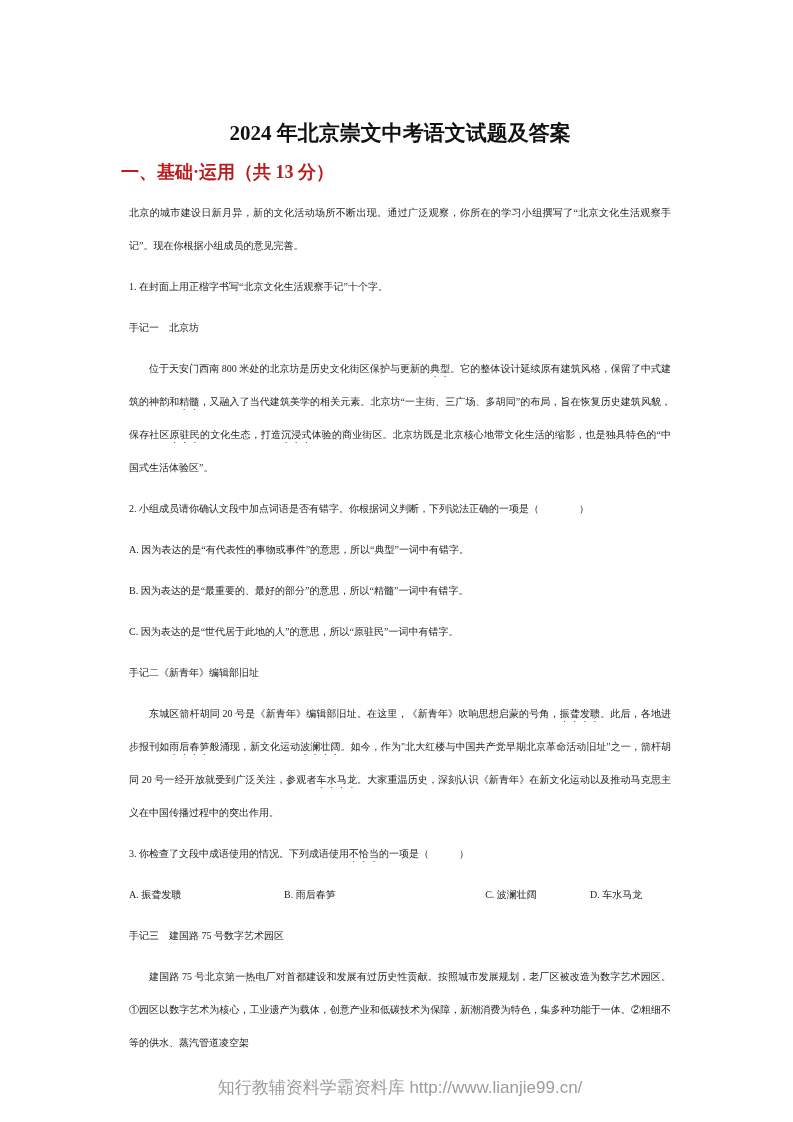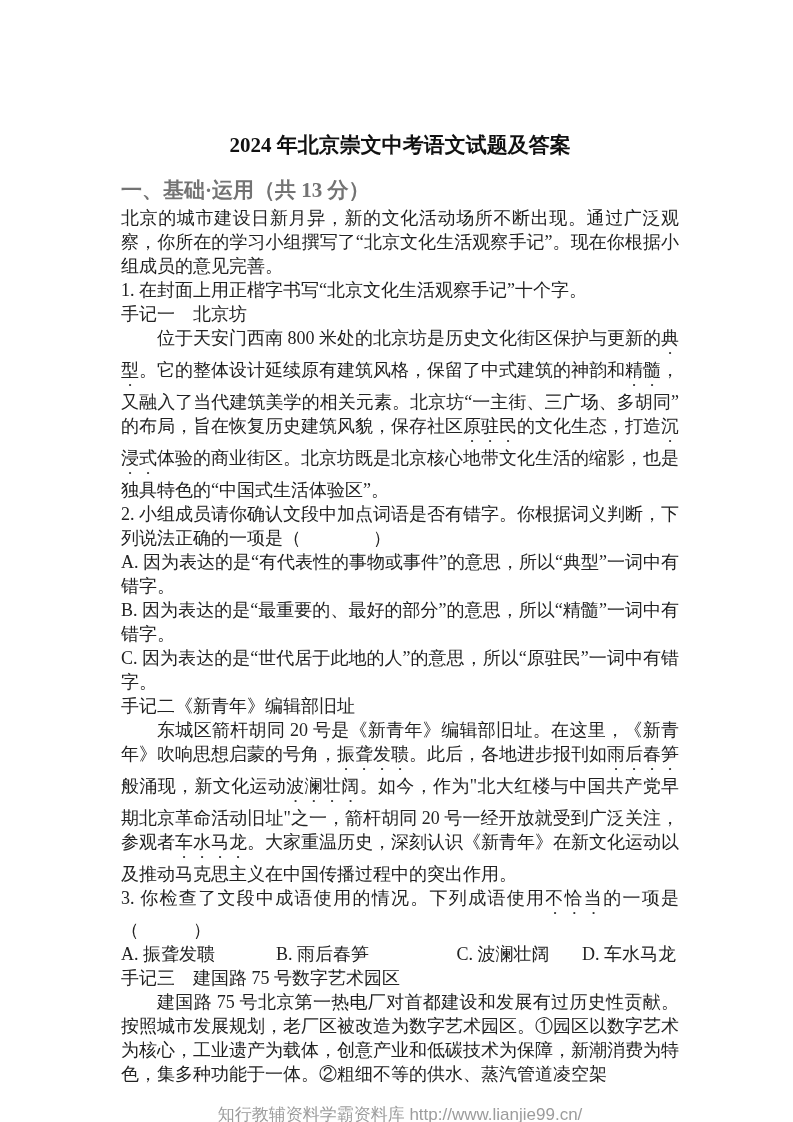--- a/index.html
+++ b/index.html
@@ -5,28 +5,28 @@
   html,body{margin:0;padding:0;}
   body{
     width:793px;height:1122px;background:#ffffff;overflow:hidden;
     font-family:"Liberation Serif","DejaVu Serif",serif;
   }
   .page{
     box-sizing:border-box;width:793px;height:1122px;
     padding:116px 114px 0 121px;color:#212121;
   }
   .doc-title{
-    margin:12px;font-size:21px;font-weight:bold;text-align:center;
+    margin:0;font-size:21px;font-weight:bold;text-align:center;
     line-height:34px;color:#111;white-space:nowrap;
   }
   .section-heading{
-    margin:6px 0 0 0;font-size:21px;font-weight:bold;line-height:32px;color:#737373;
+    margin:6px 0 0 0;font-size:18px;font-weight:bold;line-height:32px;color:#b91c1c;
   }
   .line, .para{
-    margin:0;font-size:18px;line-height:24px;color:#222;
+    margin:8px;font-size:10px;line-height:33px;color:#222;
   }
   .para{text-align:justify;}
   .indent{text-indent:2em;}
   .centered{text-align:left;}
   .em{
     -webkit-text-emphasis:filled dot #333;
     -webkit-text-emphasis-position:under right;
     text-emphasis:filled dot #333;
     text-emphasis-position:under right;
   }

